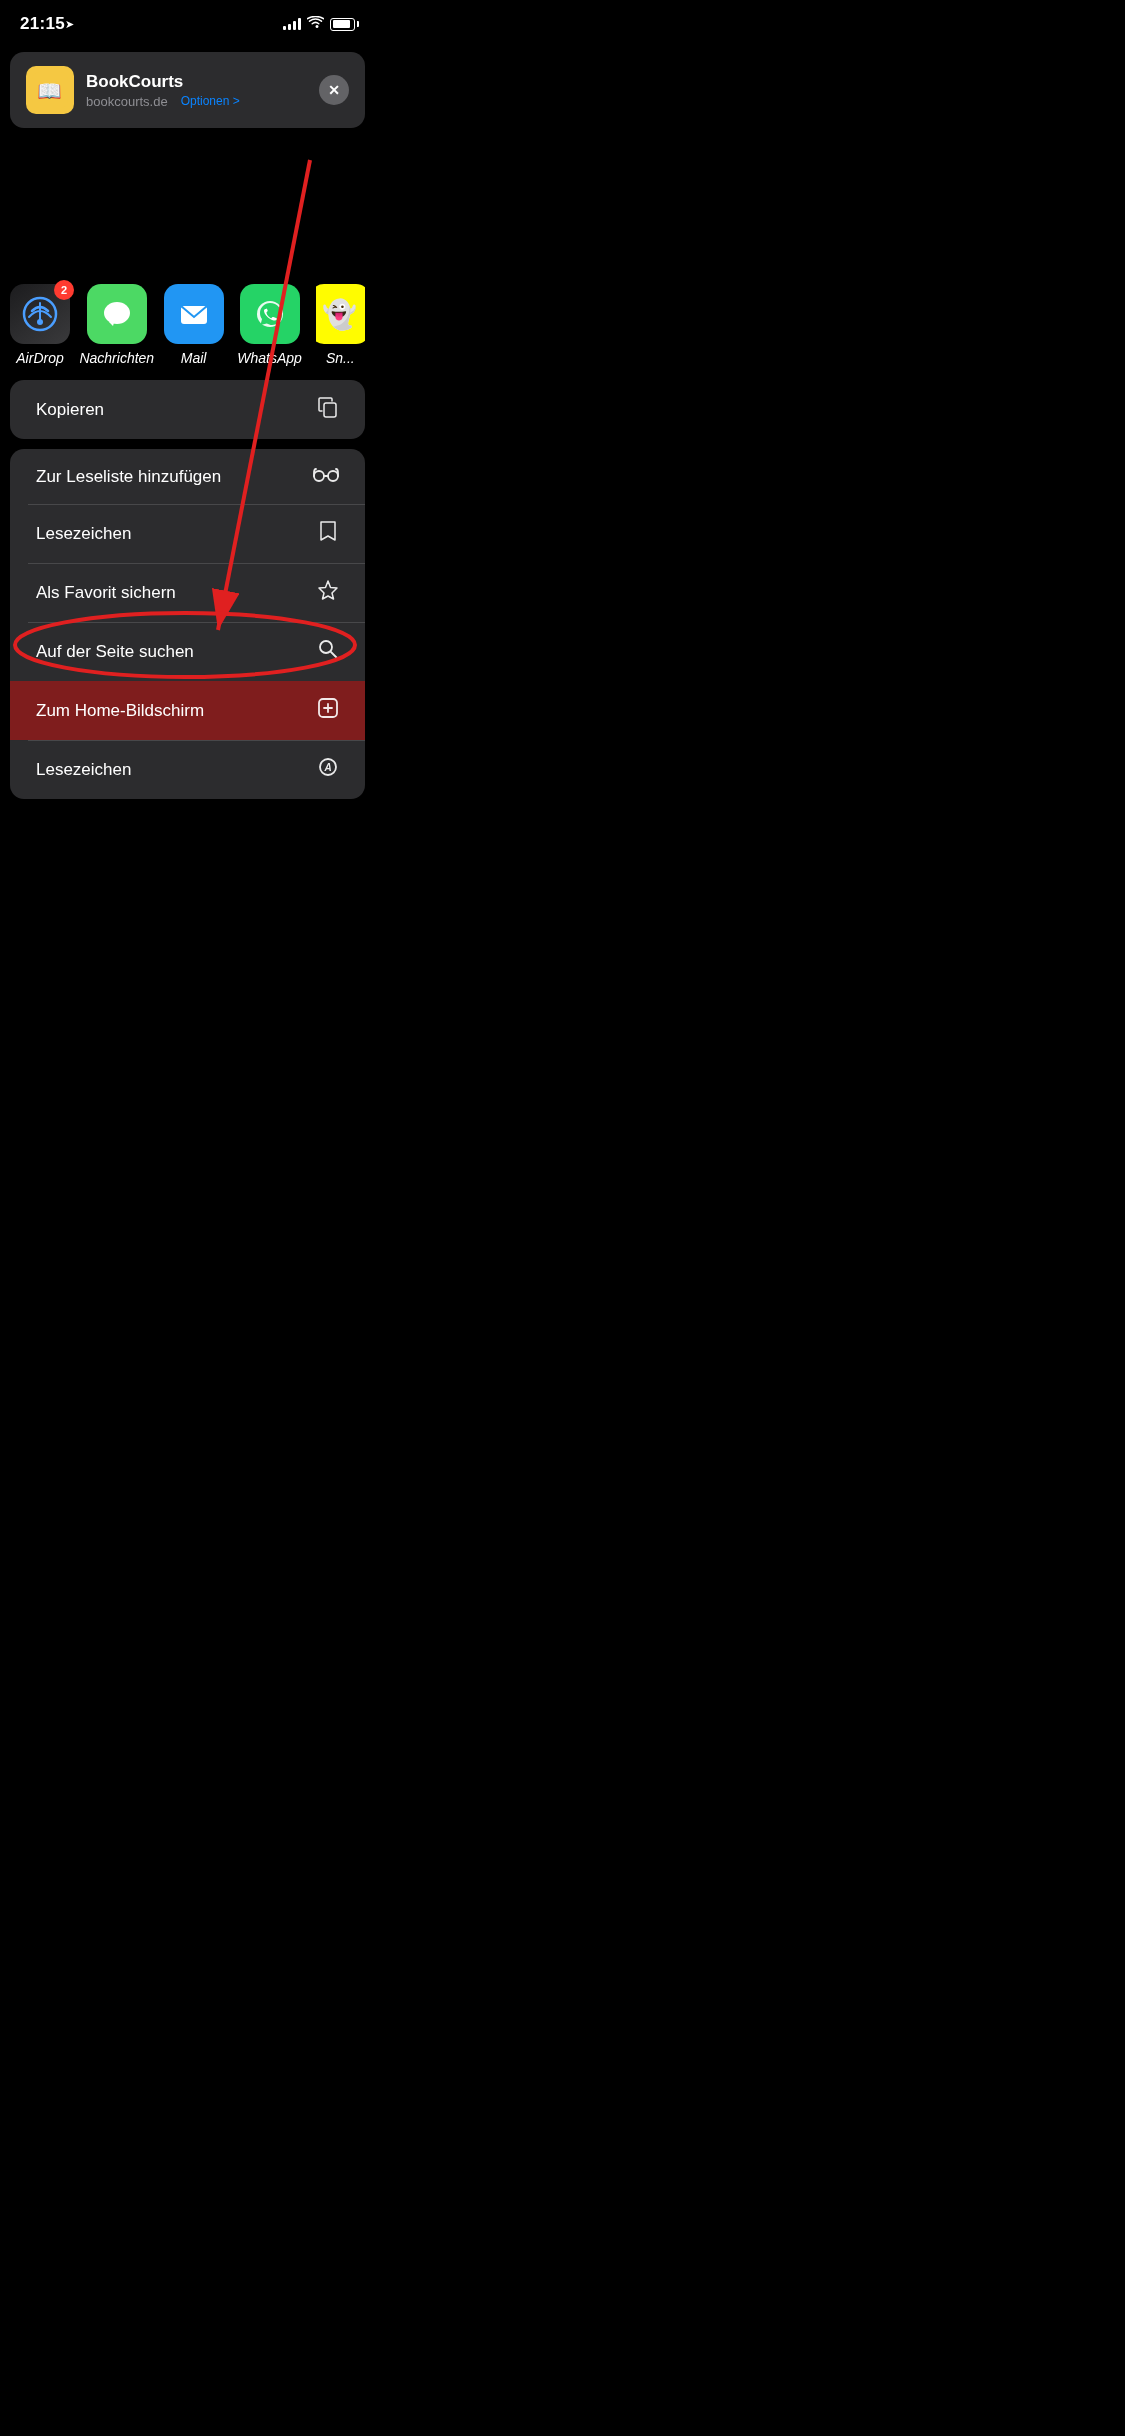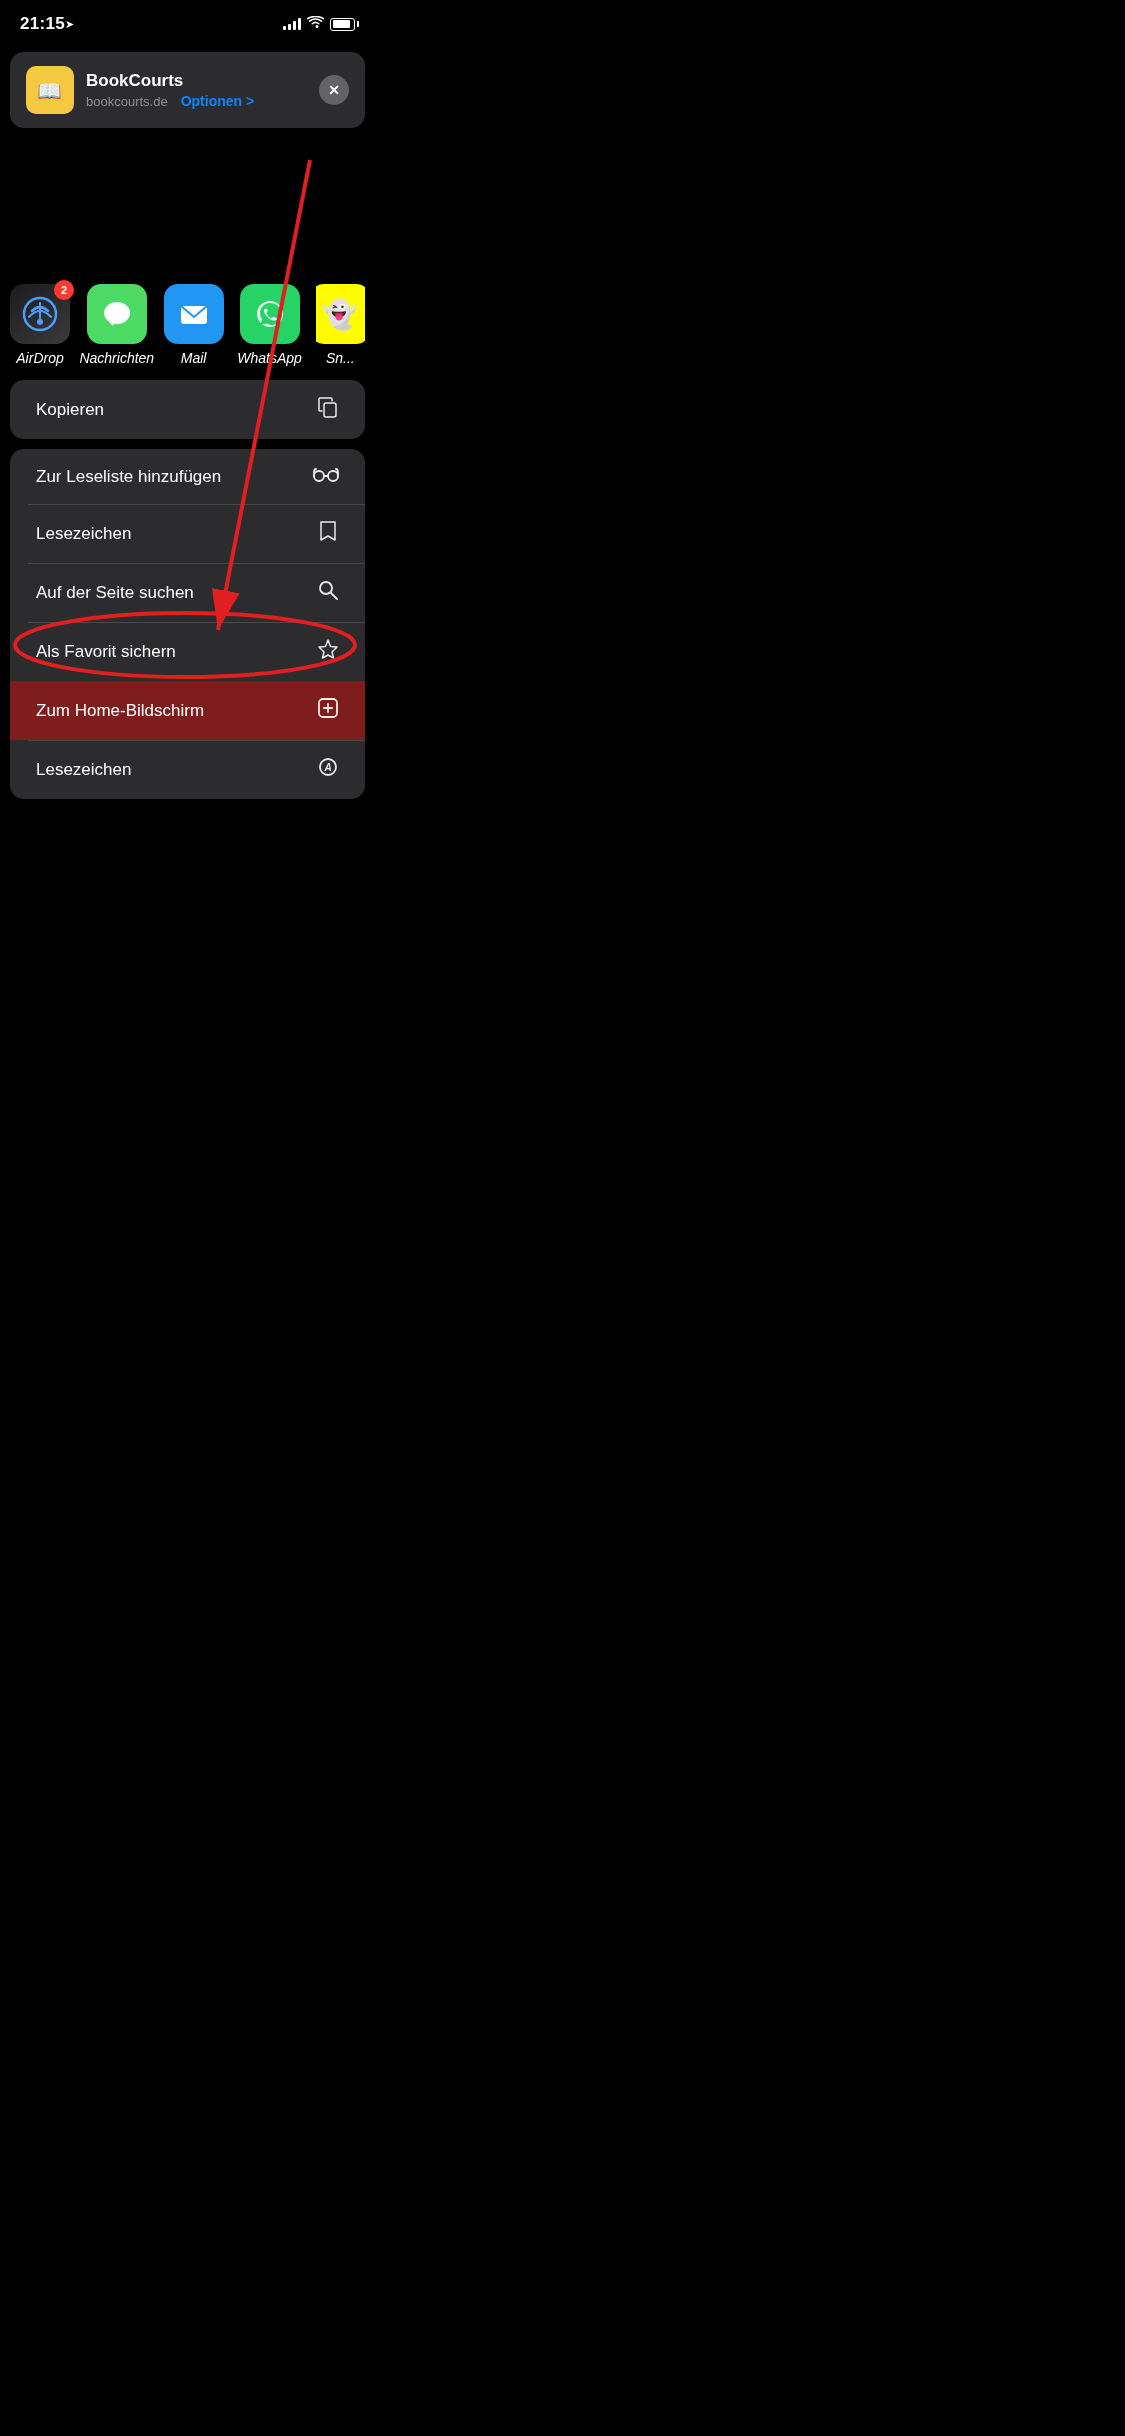--- a/index.html
+++ b/index.html
@@ -120,22 +120,22 @@
       align-items: center;
       gap: 13px;
       margin-top: 2px;
     }
     .website-url {
       color: #8e8e93;
       font-size: 13px;
     }
     .website-options {
       color: #0a84ff;
-      font-size: 14px;
-      font-weight: 700;
+      font-size: 12px;
+      font-weight: 400;
     }
     .close-btn {
       width: 30px;
       height: 30px;
       background: #636366;
       border-radius: 50%;
       display: flex;
       align-items: center;
       justify-content: center;
       color: #fff;
@@ -437,34 +437,34 @@
       <div class="menu-item">
         <span class="menu-item-text">Lesezeichen</span>
         <span class="menu-item-icon">
           <svg width="22" height="22" viewBox="0 0 22 22" fill="none" stroke="white" stroke-width="1.5">
             <path d="M4 2 L18 2 L18 20 L11 16 L4 20 Z" stroke-linecap="round" stroke-linejoin="round"></path>
           </svg>
         </span>
       </div>
 
       <div class="menu-item">
+        <span class="menu-item-text">Als Favorit sichern</span>
+        <span class="menu-item-icon">
+          <svg width="22" height="22" viewBox="0 0 22 22" fill="none" stroke="white" stroke-width="1.5">
+            <polygon points="11,2 13.5,8.5 20,9 15,14 16.5,20 11,17 5.5,20 7,14 2,9 8.5,8.5" stroke-linejoin="round"></polygon>
+          </svg>
+        </span>
+      </div>
+
+      <div class="menu-item">
         <span class="menu-item-text">Auf der Seite suchen</span>
         <span class="menu-item-icon">
           <svg width="22" height="22" viewBox="0 0 22 22" fill="none" stroke="white" stroke-width="1.8">
             <circle cx="9" cy="9" r="6"></circle>
             <line x1="14" y1="14" x2="20" y2="20" stroke-linecap="round"></line>
-          </svg>
-        </span>
-      </div>
-
-      <div class="menu-item">
-        <span class="menu-item-text">Als Favorit sichern</span>
-        <span class="menu-item-icon">
-          <svg width="22" height="22" viewBox="0 0 22 22" fill="none" stroke="white" stroke-width="1.5">
-            <polygon points="11,2 13.5,8.5 20,9 15,14 16.5,20 11,17 5.5,20 7,14 2,9 8.5,8.5" stroke-linejoin="round"></polygon>
           </svg>
         </span>
       </div>
 
       <div class="menu-item menu-item-highlight">
         <span class="menu-item-text">Zum Home-Bildschirm</span>
         <span class="menu-item-icon">
           <svg width="22" height="22" viewBox="0 0 22 22" fill="none" stroke="white" stroke-width="1.8">
             <rect x="2" y="2" width="18" height="18" rx="4" stroke-linecap="round"></rect>
             <line x1="11" y1="7" x2="11" y2="15" stroke-linecap="round"></line>

